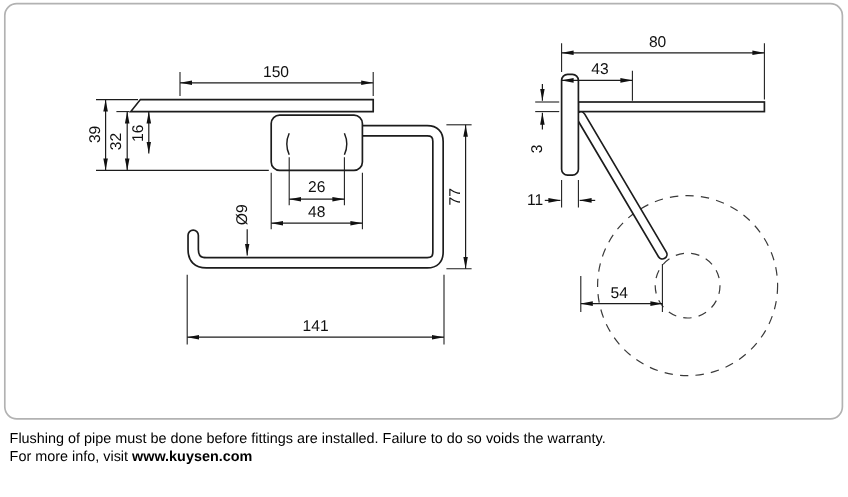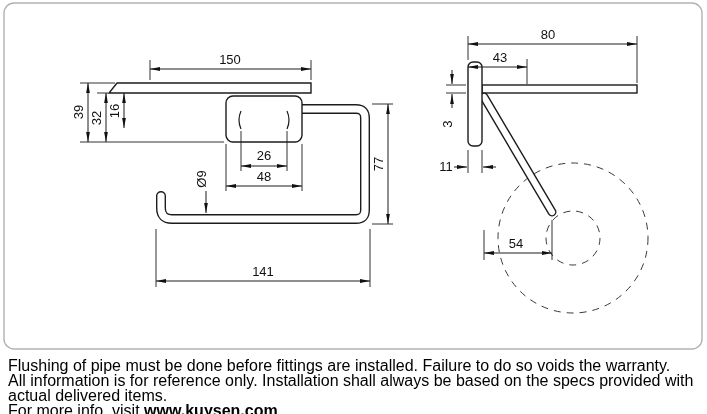--- a/index.html
+++ b/index.html
@@ -11,21 +11,21 @@
   .dim{stroke:#1c1c1c;stroke-width:1;fill:none;}
   .ext{stroke:#1c1c1c;stroke-width:0.9;fill:none;}
   .tube-out{stroke:#1c1c1c;stroke-width:10;fill:none;stroke-linecap:round;}
   .tube-in{stroke:#fff;stroke-width:7.2;fill:none;stroke-linecap:round;}
   .arm-out{stroke:#1c1c1c;stroke-width:9;fill:none;stroke-linecap:round;}
   .arm-in{stroke:#fff;stroke-width:6.2;fill:none;stroke-linecap:round;}
   .dash{stroke:#3a3a3a;stroke-width:1;fill:none;stroke-dasharray:7 6;}
   .dimtext{font-family:"Liberation Sans",sans-serif;font-size:13px;fill:#111;}
   .frame{fill:none;stroke:#b2b2b2;stroke-width:1.4;}
   .footer{position:absolute;left:8px;top:358px;width:695px;color:#000;}
-  .footer p{margin:0;font-size:16px;line-height:15px;}
+  .footer p{margin:0;font-size:12px;line-height:15px;}
   .footer strong{font-weight:bold;}
 </style>
 </head>
 <body>
 
 <div class="stage">
   <svg width="707" height="353" viewBox="0 0 707 353">
     <defs>
       <marker id="arr" viewBox="0 0 10 10" refX="10" refY="5" markerWidth="10" markerHeight="10" orient="auto-start-reverse">
         <path d="M0,3.1 L10,5 L0,6.9 Z" fill="#111"></path>
@@ -122,16 +122,15 @@
 
       <line class="ext" x1="484" y1="230" x2="484" y2="260"></line>
       <line class="ext" x1="552" y1="220" x2="552" y2="260"></line>
       <line class="dim" x1="484" y1="253" x2="552" y2="253" marker-start="url(#arr)" marker-end="url(#arr)"></line>
       <text class="dimtext" x="516" y="248" text-anchor="middle">54</text>
     </g>
   </svg>
 
   <div class="footer">
     <p>Flushing of pipe must be done before fittings are installed. Failure to do so voids the warranty.</p>
-    <p>All information is for reference only. Installation shall always be based on the specs provided with actual delivered items.</p>
     <p><span>For more info, visit </span><strong>www.kuysen.com</strong></p>
   </div>
 </div>
 
 </body></html>

